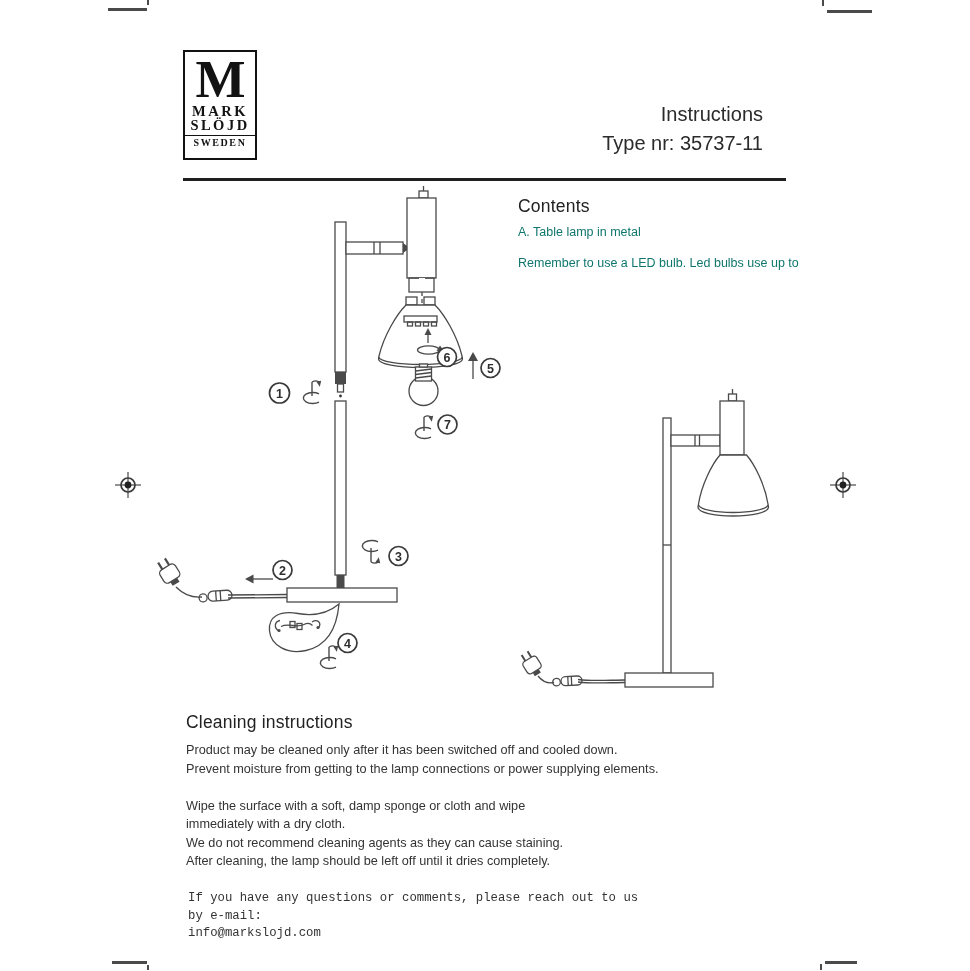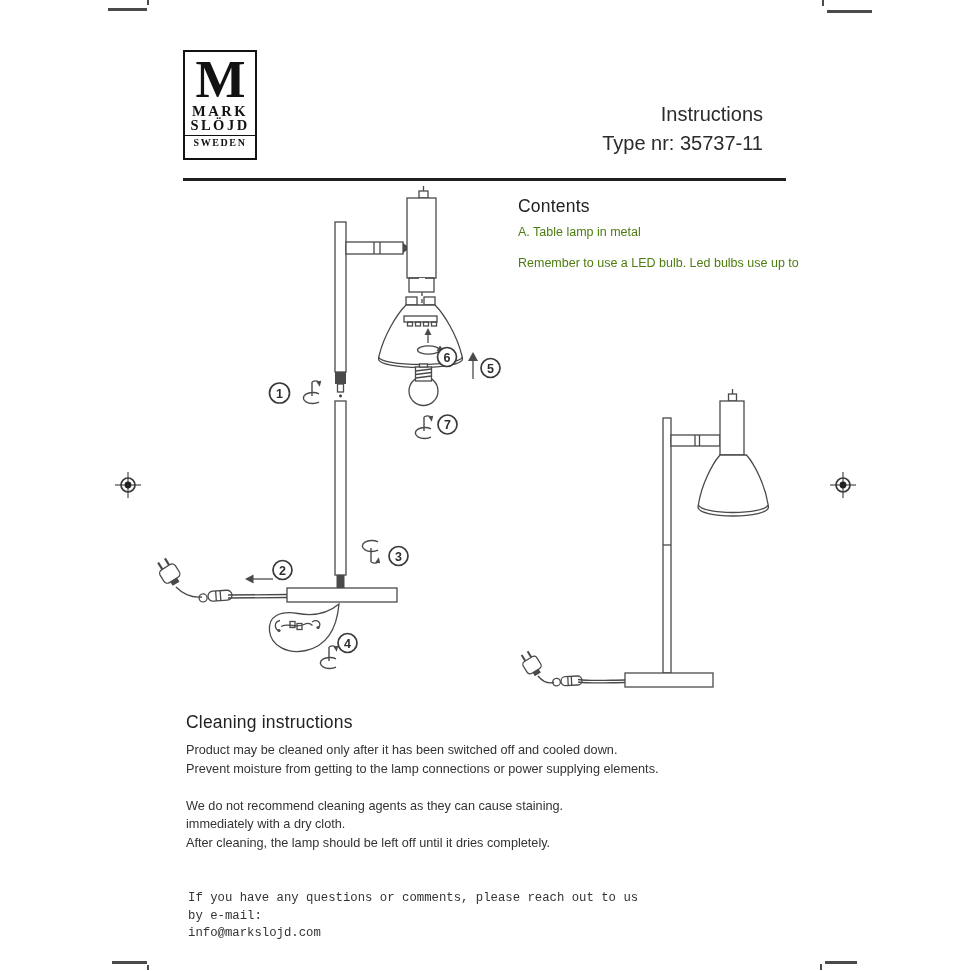--- a/index.html
+++ b/index.html
@@ -22,21 +22,21 @@
   .logo-sweden{font-size:10px;font-weight:700;letter-spacing:1.6px;line-height:11px;}
   
   .header-block{right:207px;top:100px;text-align:right;color:#2b2b2b;}
   .header-title{font-size:20px;line-height:29px;}
   .header-type{font-size:20px;line-height:29px;}
   .header-rule{left:183px;top:178px;width:603px;height:3px;background:#1f1f1f;}
   
   .right-col{left:518px;top:196px;width:330px;}
   .h-section{font-size:17.5px;font-weight:500;color:#222;margin:0 0 7px 0;letter-spacing:0.2px;}
   .h-section2{font-size:18px;font-weight:500;color:#222;margin:26px 0 6px 0;letter-spacing:0.2px;}
-  .body-line{font-size:12.5px;line-height:17px;color:#4d7c0f;}
+  .body-line{font-size:12.5px;line-height:17px;color:#0f766e;}
   .spacer14{height:14px;}
   
   .cleaning-block{left:186px;top:712px;width:560px;}
   .h-cleaning{font-size:17.5px;font-weight:500;color:#222;margin:0 0 8px 0;letter-spacing:0.2px;}
   .clean-line{font-size:12.7px;line-height:18.5px;min-height:18.5px;color:#333;}
   
   .contact-block{left:188px;top:890px;width:470px;font-family:Liberation Mono, monospace;}
   .contact-line{font-size:12.3px;line-height:17.5px;color:#333;}
   
   svg .ln{stroke:#4a4a4a;stroke-width:1.3;fill:none;}
@@ -263,22 +263,23 @@
       <line class="ln" x1="3.5" y1="-4.5" x2="3.5" y2="4.5"></line>
     </g>
     <path class="ln" d="M 63 291.5 C 78 293.5, 95 292, 110 292 M 63 294 C 78 296, 95 294.5, 110 294.5"></path>
   </svg>
 
   <div class="abs cleaning-block">
     <div class="h-cleaning">Cleaning instructions</div>
     <div class="clean-line">Product may be cleaned only after it has been switched off and cooled down.</div>
     <div class="clean-line">Prevent moisture from getting to the lamp connections or power supplying elements.</div>
     <div class="clean-line"></div>
+    <div class="clean-line">Wipe the surface with a soft, damp sponge or cloth and wipe</div>
+    <div class="clean-line">immediately with a dry cloth.</div>
     <div class="clean-line">We do not recommend cleaning agents as they can cause staining.</div>
-    <div class="clean-line">immediately with a dry cloth.</div>
     <div class="clean-line">After cleaning, the lamp should be left off until it  dries completely.</div>
   </div>
 
   <div class="abs contact-block">
     <div class="contact-line">If you have any questions or comments, please reach out to us by e-mail:</div>
     <div class="contact-line">info@markslojd.com</div>
   </div>
 
 </div>
 

